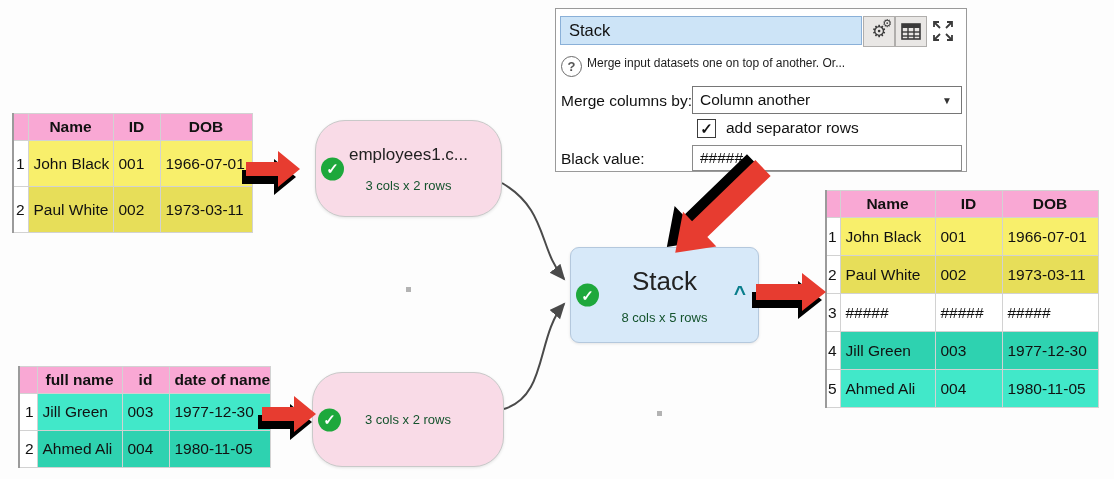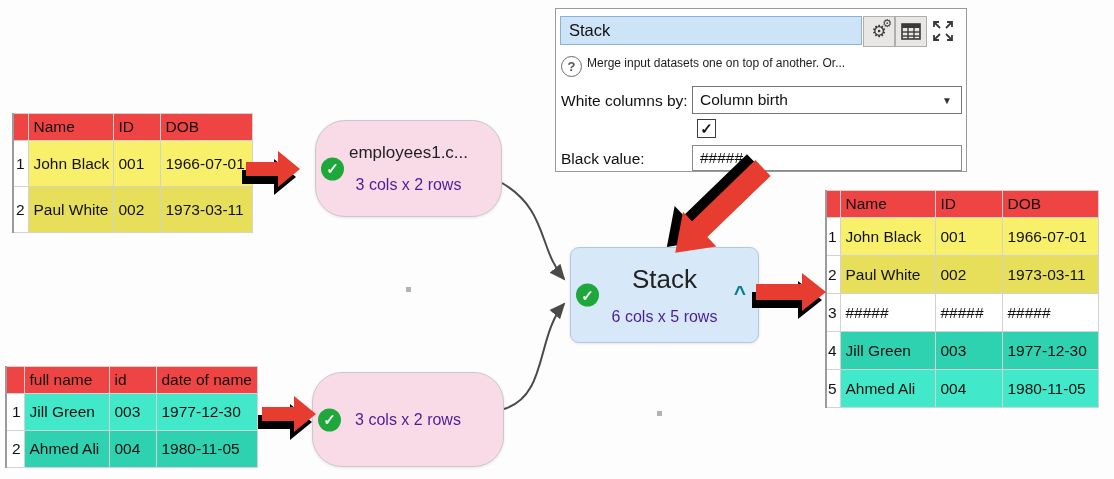--- a/index.html
+++ b/index.html
@@ -16,42 +16,42 @@
   
   table.dtable{
     position:absolute; border-collapse:collapse; table-layout:fixed;
     background:#fff; font-size:15.5px; color:#111; z-index:2;
     border-left:2px solid #9b9b9b;
   }
   .dtable th,.dtable td{
     border:1px solid #d2d2d2; padding:0 5px;
     overflow:hidden; white-space:nowrap; vertical-align:middle;
   }
-  .dtable th{font-weight:400; text-align:left; height:26px; background:#ef4444;}
+  .dtable th{font-weight:700; text-align:center; height:26px; background:#f9a8d4;}
   .dtable td.gut{text-align:right; background:#fff; padding-right:3px; padding-left:1px;}
   .rows45 td{height:45px;} .rows36 td{height:36px;} .rows37 td{height:37px;}
   td.col-id{text-align:left;}
   tr.y-b td:not(.gut){background:var(--yellow-bright,#f8ef6b);margin-top:15px;}
   tr.y-d td:not(.gut){background:var(--yellow-dark,#e7de59);}
   tr.t-b td:not(.gut){background:var(--teal-bright,#41e8c9);}
   tr.t-d td:not(.gut){background:var(--teal-dark,#2ed2b0);}
   tr.row-sep td{background:#fff;}
   tr.row-sep td.col-id{text-align:left;}
 
   
   .node{
     position:absolute; display:flex; flex-direction:column;
     align-items:center; justify-content:center; gap:13px; z-index:3;
     box-shadow:0 1px 3px rgba(0,0,0,0.10);
   }
   .node-pink{background:var(--node-pink,#f9dbe7); border:1px solid #c9c9c9; border-radius:30px;}
   .node-blue{background:var(--node-blue,#d7e9f9); border:1px solid #b4c8dd; border-radius:9px;}
   .node .ttl{font-size:17px; color:#222;}
   .node-blue .ttl{font-size:26px;}
-  .node .sub{font-size:16px; color:#4c1d95;}
+  .node .sub{font-size:13px; color:#14532d;}
   .check{
     position:absolute; left:5px; top:50%; transform:translateY(-50%);
     width:23px; height:23px; border-radius:50%;
     background:var(--check-green,#1ea83c); color:#fff;
     display:flex; align-items:center; justify-content:center;
     font-size:15px; font-weight:bold;
   }
   .out-caret{
     position:absolute; right:12px; top:50%; transform:translateY(-58%);
     color:var(--caret-teal,#0a7e8c); font-size:21px; font-weight:700;
@@ -144,21 +144,21 @@
       </tr>
       <tr class="y-d">
         <td class="gut">2</td>
         <td>Paul White</td>
         <td class="col-id">002</td>
         <td>1973-03-11</td>
       </tr>
     </tbody>
   </table>
 
-  <table class="dtable rows36" style="left:5px; top:366px; width:251px;">
+  <table class="dtable rows36" style="left:18px; top:366px; width:251px;">
     <colgroup>
         <col style="width:18px">
         <col style="width:85px">
         <col style="width:47px">
         <col style="width:101px">
       </colgroup>
     <thead>
       <tr>
         <th class="gut"></th>
         <th>full name</th>
@@ -238,21 +238,21 @@
   </div>
 
   <div class="node node-pink" style="left:312px; top:372px; width:190px; height:93px;">
     <span class="check">✓</span>
     <span class="sub">3 cols x 2 rows</span>
   </div>
 
   <div class="node node-blue" style="left:570px; top:247px; width:187px; height:94px;">
     <span class="check">✓</span>
     <span class="ttl">Stack</span>
-    <span class="sub">6 cols x 5 rows</span>
+    <span class="sub">8 cols x 5 rows</span>
     <span class="out-caret">^</span>
   </div>
 
   <div class="panel">
     <div class="name-input">Stack</div>
 
     <div class="tb-btn" style="left:307px;">
       <span class="gear-main">⚙</span>
       <span class="gear-small">⚙</span>
     </div>
@@ -275,29 +275,30 @@
           <path d="M15 9 L21 3 M16 3 H21 V8"></path>
           <path d="M9 15 L3 21 M3 16 V21 H8"></path>
           <path d="M15 15 L21 21 M21 16 V21 H16"></path>
         </g>
       </svg>
     </div>
 
     <div class="help-icon">?</div>
     <div class="help-text">Merge input datasets one on top of another. Or...</div>
 
-    <div class="lbl-align">White columns by:</div>
+    <div class="lbl-align">Merge columns by:</div>
     <div class="dropdown">
-      <span>Column birth</span>
+      <span>Column another</span>
       <span class="dd-caret">▼</span>
     </div>
 
     <div class="chk-box">
       <span>✓</span>
     </div>
+    <div class="chk-label">add separator rows</div>
 
     <div class="lbl-withvalue">Black value:</div>
     <div class="value-input">#####</div>
   </div>
 
   <svg id="redarrows" class="layer" width="1114" height="479">
 
     <g transform="translate(246,169)">
       <polygon points="0,-7 32,-7 32,-18 54,0 32,18 32,7 0,7" fill="#000" transform="translate(-4,8)"></polygon>
       <polygon points="0,-7 32,-7 32,-18 54,0 32,18 32,7 0,7" fill="#e73c30"></polygon>

